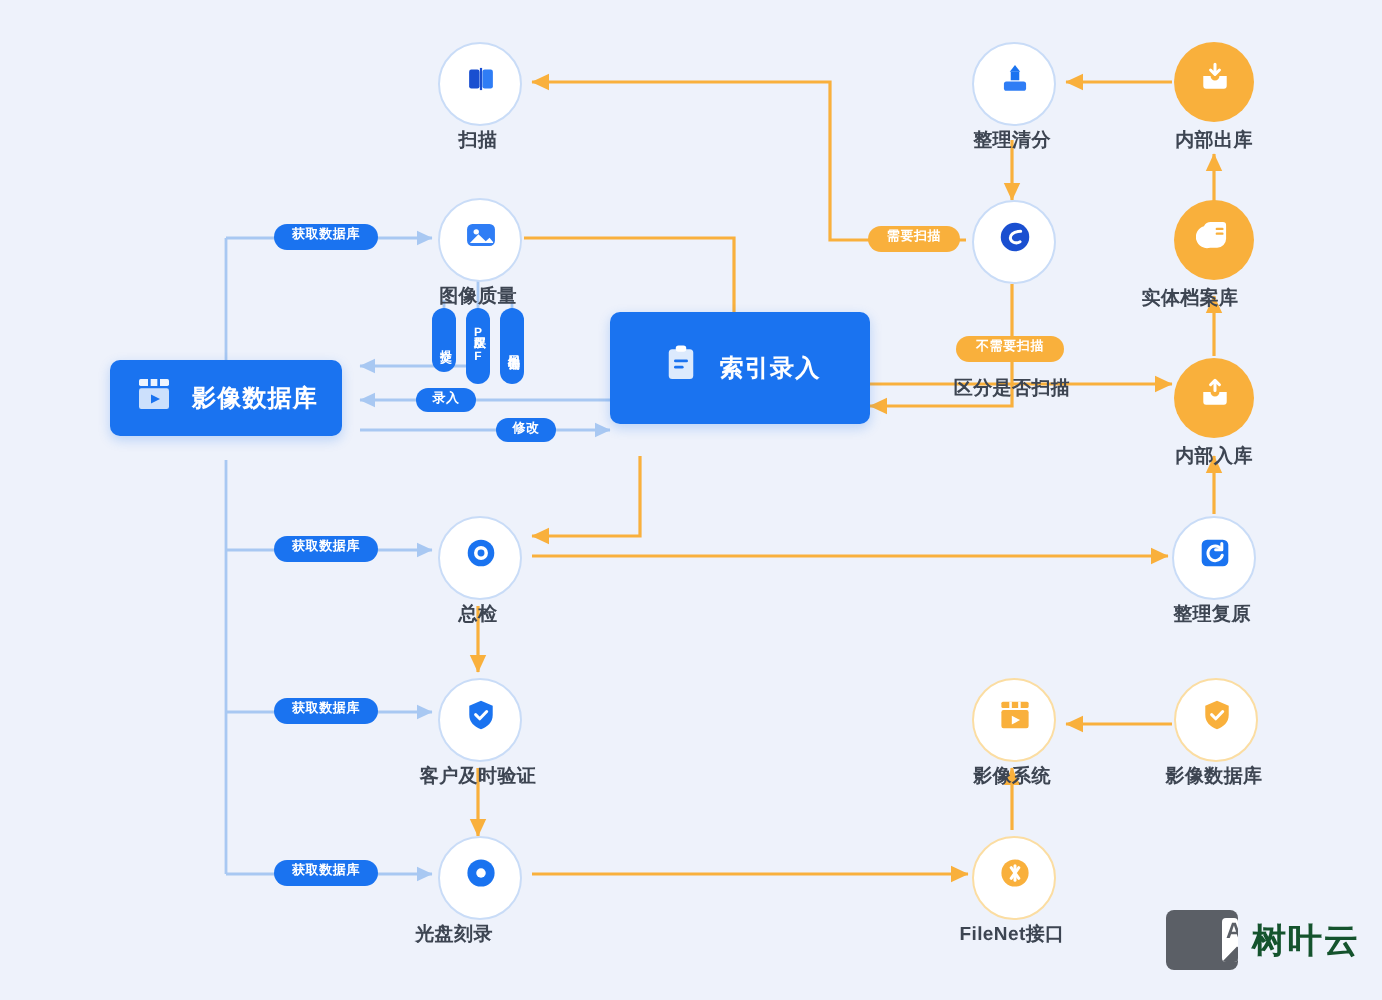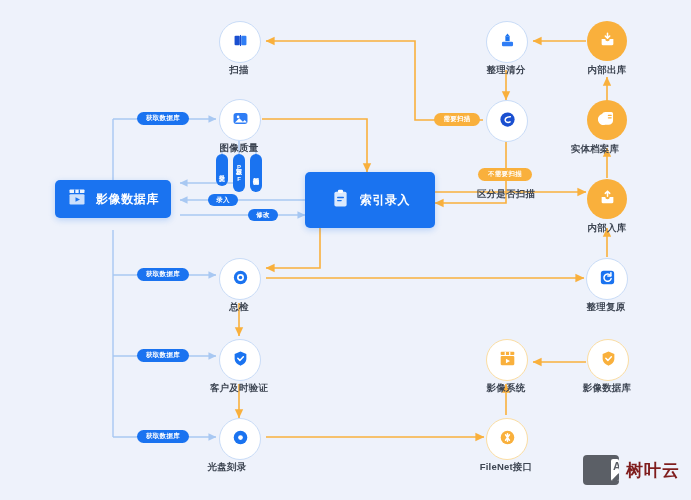--- a/index.html
+++ b/index.html
@@ -38,21 +38,21 @@
              border-radius:7px;font-size:6px;letter-spacing:0;padding:2px 0;}
 
   
   #watermark{position:absolute;left:583px;top:455px;display:flex;
              align-items:center;gap:7px;}
   #wm-mark{width:36px;height:30px;background:#5b5f66;border-radius:4px;
            position:relative;display:flex;align-items:center;justify-content:center;}
   #wm-inner{width:28px;height:22px;background:#fff;border-radius:2px;position:relative;overflow:hidden;margin-left:28px;}
   #wm-ai{position:absolute;left:2px;top:1px;font-size:11px;font-weight:bold;color:#5b5f66;}
   #wm-hill{position:absolute;left:0;bottom:0;width:28px;height:11px;}
-  #wm-text{font-size:17px;font-weight:bold;color:#7f1d1d;letter-spacing:1px;}
+  #wm-text{font-size:17px;font-weight:bold;color:#14532d;letter-spacing:1px;}
 </style>
 </head>
 <body>
 
 <div id="stage">
 
   <svg id="wires" viewBox="0 0 691 500">
     <defs>
       <marker id="ar-o" markerWidth="7" markerHeight="7" refX="5.4" refY="3" orient="auto">
         <path d="M0,0.4 L5.6,3 L0,5.6 z" fill="#f9b03c"></path>
@@ -122,21 +122,21 @@
         <rect x="3" y="3" width="18" height="4.2" rx="1" fill="#ffffff" opacity=".92"></rect>
         <rect x="8.4" y="3" width="1.6" height="4.2" fill="#1a73f0"></rect>
         <rect x="14" y="3" width="1.6" height="4.2" fill="#1a73f0"></rect>
         <rect x="3" y="8.6" width="18" height="12.4" rx="1.4" fill="#ffffff" opacity=".78"></rect>
         <path d="M10.2 12.3 L15.6 15 L10.2 17.7 z" fill="#1a73f0"></path>
       </svg>
     </span>
     <span class="btext">影像数据库</span>
   </div>
 
-  <div class="bigbox" style="left:305px;top:172px;width:130px;height:56px;">
+  <div class="bigbox" style="left:305px;top:156px;width:130px;height:56px;">
     <span>
       <svg width="21" height="21" viewBox="0 0 24 24">
         <rect x="5" y="4.2" width="14" height="17" rx="2" fill="#ffffff" opacity=".85"></rect>
         <rect x="9" y="2" width="6" height="3.6" rx="1.6" fill="#ffffff"></rect>
         <rect x="8" y="10" width="8" height="1.6" rx=".8" fill="#1a73f0"></rect>
         <rect x="8" y="13.6" width="5.5" height="1.6" rx=".8" fill="#1a73f0"></rect>
       </svg>
     </span>
     <span class="btext">索引录入</span>
   </div>

